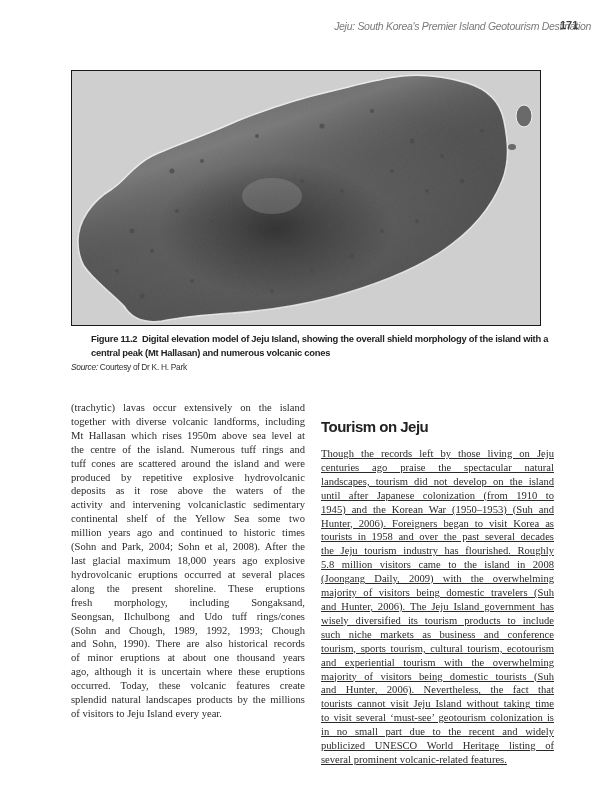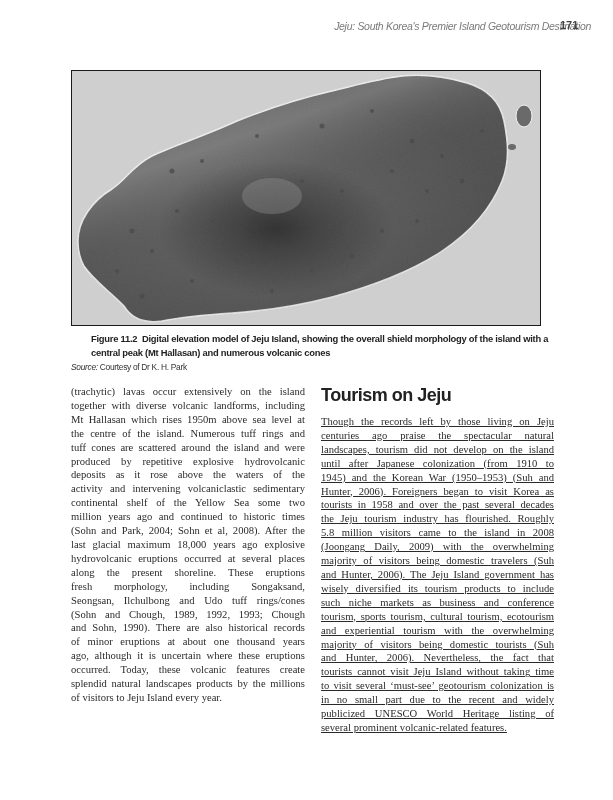--- a/index.html
+++ b/index.html
@@ -33,31 +33,31 @@
     margin-left: 20px;
   }
   .figure-source {
     position: absolute; left: 71px; top: 362px;
     font-family: "Liberation Sans", sans-serif;
     font-size: 8.4px; color: #333; letter-spacing: -0.3px;
   }
   .figure-source i { font-style: italic; text-align: center; }
 
   .col {
-    position: absolute; top: 385px; width: 234px;
+    position: absolute; top: 401px; width: 234px;
     font-family: "Liberation Serif", serif;
     font-size: 10.6px; line-height: 13.9px; color: #2a2a2a;
     text-align: justify; hyphens: none;
   }
   .col-left { left: 71px; }
   .col-right { left: 321px; width: 233px; }
   .section-heading {
     font-family: "Liberation Sans", sans-serif;
-    font-weight: bold; font-size: 18px; line-height: 20px; color: #222;
-    letter-spacing: -0.5px; margin: 0 0 2px 0; text-align: left;
+    font-weight: bold; font-size: 15px; line-height: 20px; color: #222;
+    letter-spacing: -0.5px; margin: 16px 0 2px 0; text-align: left;
   }
   .col-right .body { margin-top: 10px; text-decoration: underline; }
   .line { display: block; text-align: justify; text-align-last: justify; white-space: nowrap; }
   .line.last { text-align-last: left; }
 </style>
 </head>
 <body>
 
 <div class="running-head">Jeju: South Korea's Premier Island Geotourism Destination</div>
 <div class="page-number">171</div>

